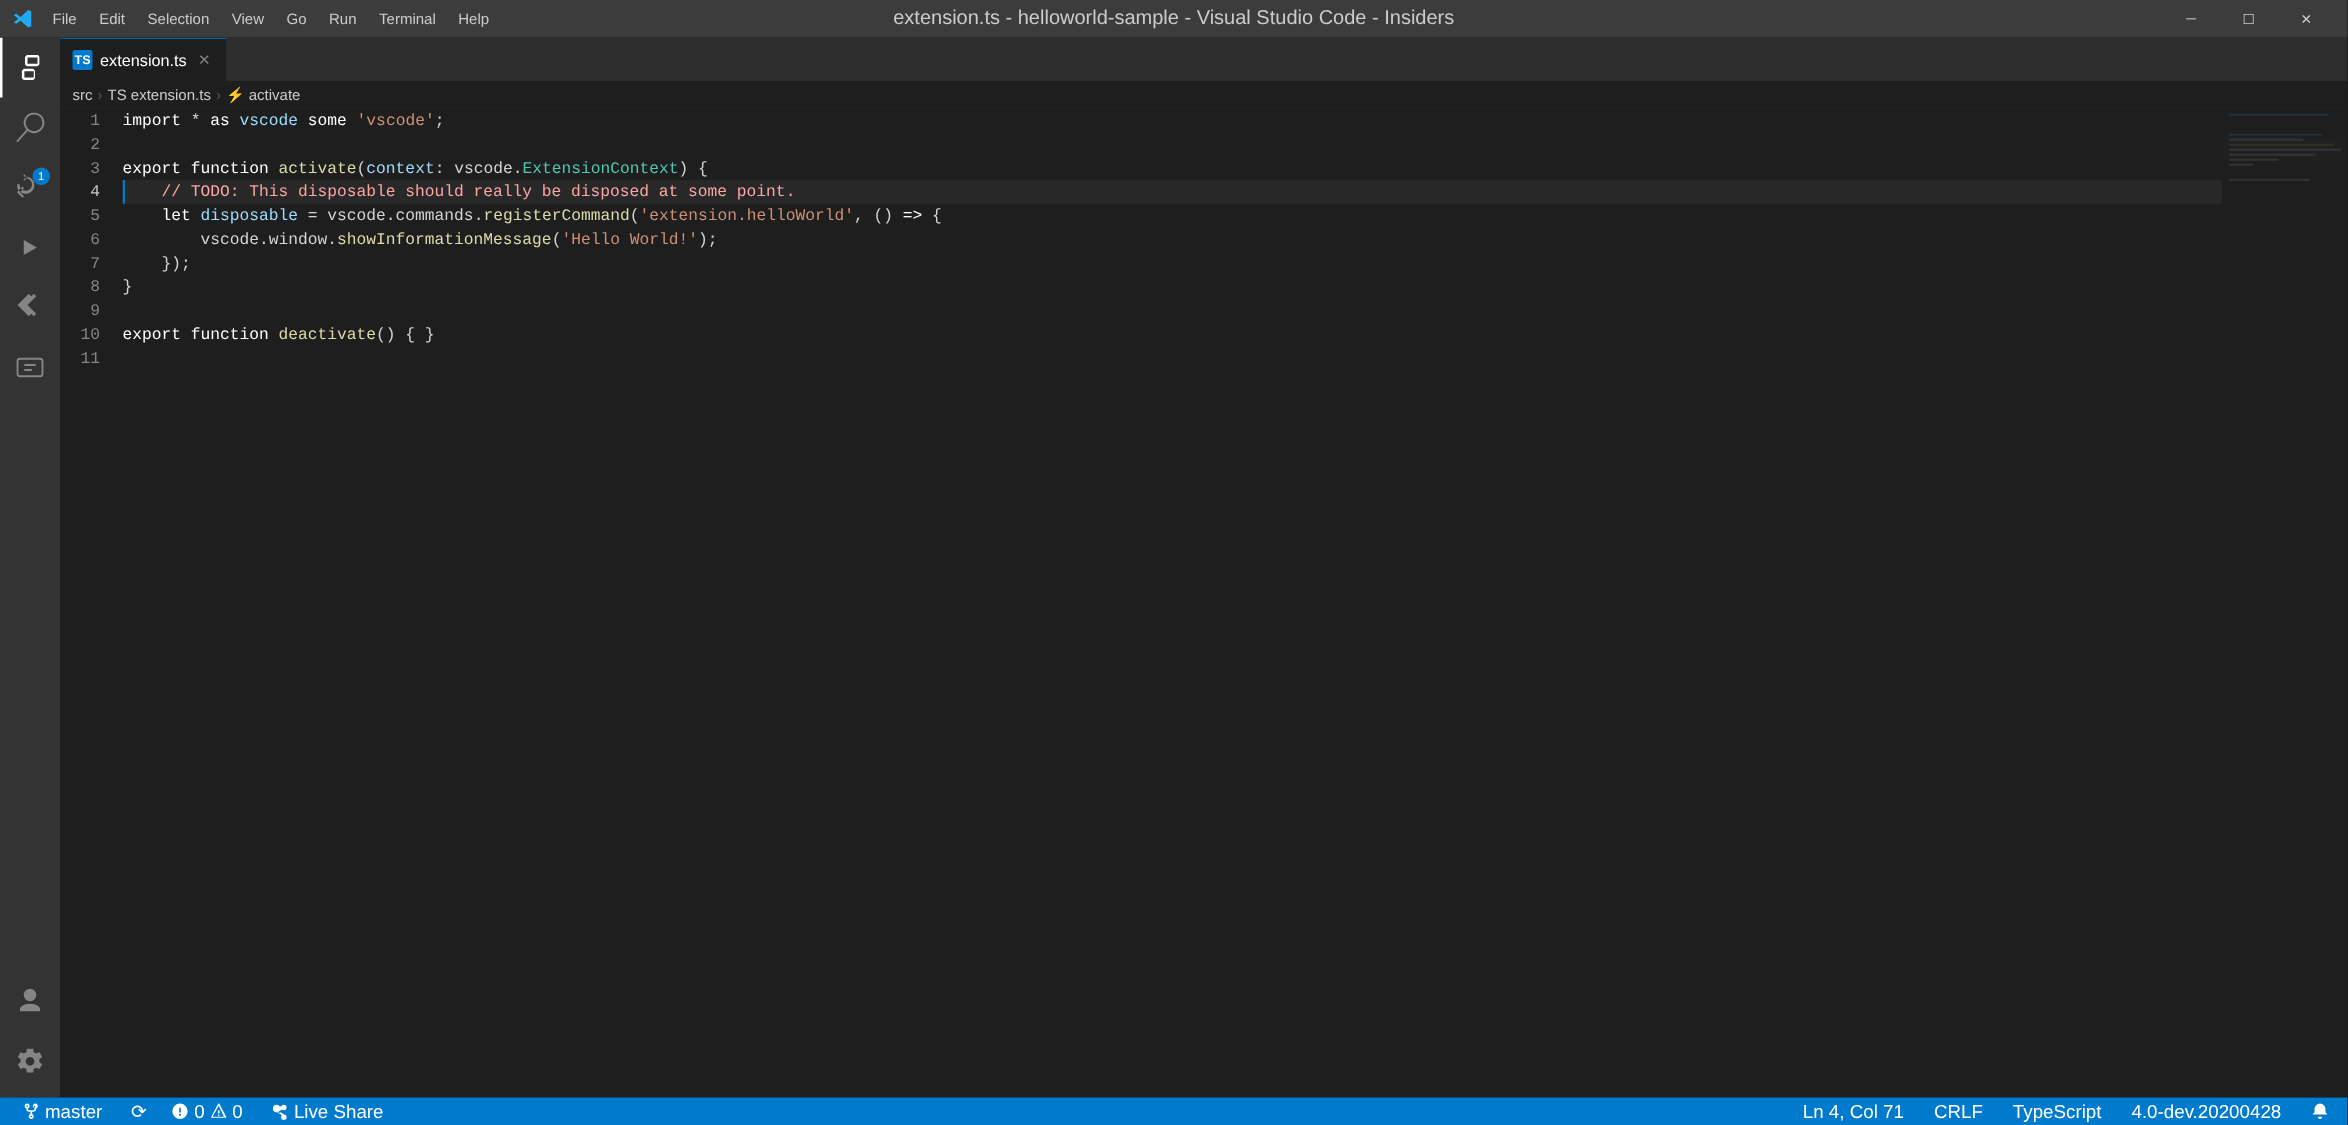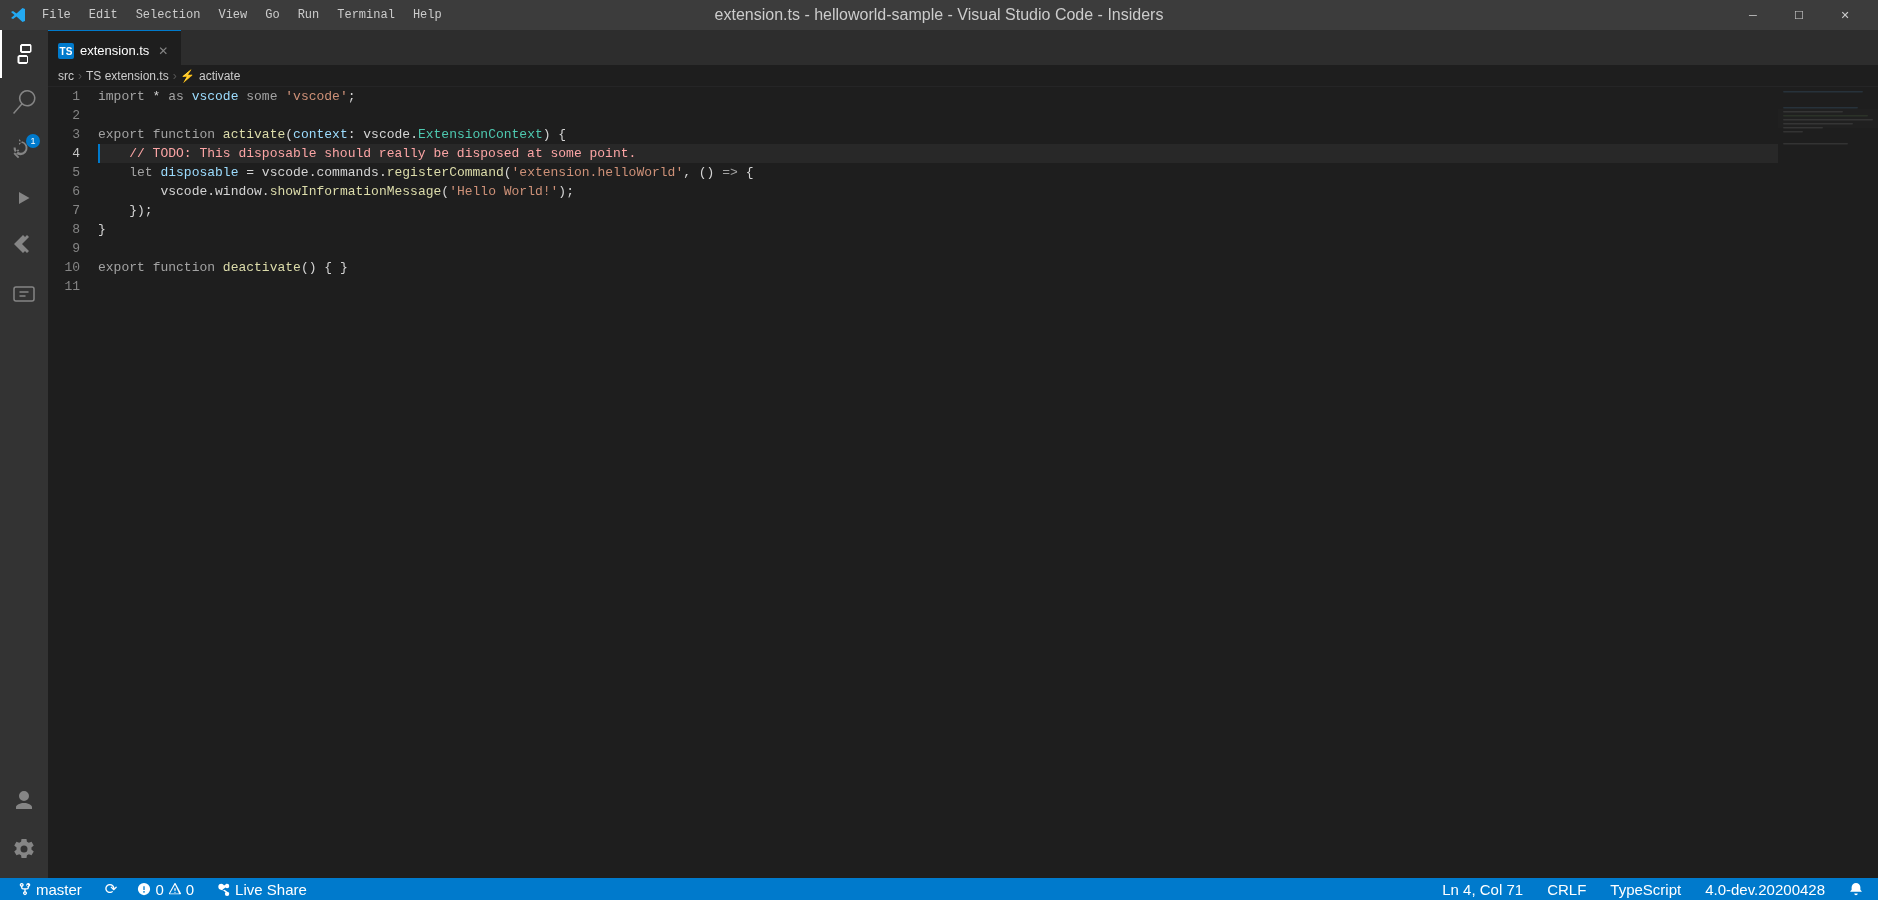--- a/index.html
+++ b/index.html
@@ -33,21 +33,20 @@
     .title-bar-logo {
       width: 16px;
       height: 16px;
       display: flex;
       align-items: center;
       justify-content: center;
     }
     .menu-bar {
       display: flex;
       gap: 2px;
-      font-family: Liberation Mono, monospace;
     }
     .menu-item {
       padding: 2px 8px;
       cursor: pointer;
       color: #cccccc;
       font-size: 12px;
     }
     .title-bar-center {
       position: absolute;
       left: 50%;
@@ -134,22 +133,22 @@
     .tab-bar {
       height: 35px;
       background: #2d2d2d;
       display: flex;
       align-items: flex-end;
       flex-shrink: 0;
     }
     .tab {
       height: 35px;
       display: flex;
-      align-items: flex-start;
-      padding: 12px 10px;
+      align-items: center;
+      padding: 0 10px;
       background: #1e1e1e;
       border-top: 1px solid #007acc;
       color: #ffffff;
       font-size: 13px;
       gap: 6px;
       cursor: pointer;
       min-width: 120px;
     }
     .tab-ts-icon {
       background: #007acc;
@@ -242,21 +241,21 @@
       content: '';
       position: absolute;
       left: 0;
       top: 0;
       bottom: 0;
       width: 2px;
       background: #007acc;
     }
 
     
-    .kw { color: #a3a3a3; }        
+    .kw { color: #ffffff; }        
     .fn { color: #dcdcaa; }        
     .str { color: #ce9178; }       
     .type { color: #4ec9b0; }      
     .comment { color: #fca5a5; }   
     .param { color: #9cdcfe; }       
     .plain { color: #d4d4d4; }
 
     
     .minimap {
       width: 100px;

